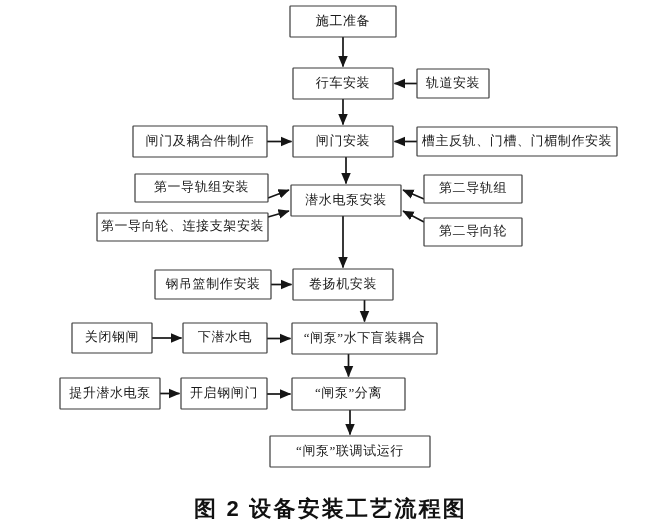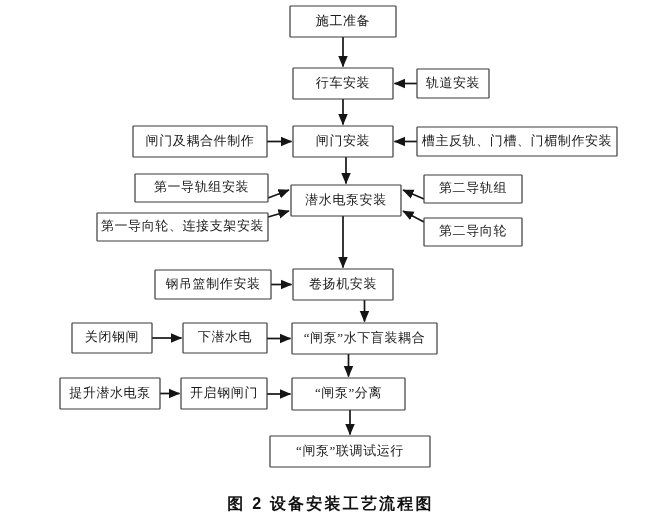--- a/index.html
+++ b/index.html
@@ -45,21 +45,21 @@
     stroke-width: 1.7;
     fill: none;
   }
   .caption {
     position: absolute;
     left: 0;
     width: 661px;
     text-align: center;
     font-family: "Liberation Sans", "DejaVu Sans", sans-serif;
     font-weight: bold;
-    font-size: 16px;
+    font-size: 22px;
     letter-spacing: 2.2px;
     color: #111111;
   }
 </style>
 </head>
 <body>
 
 <div id="flow-root">
 
   <svg id="flow-svg" viewBox="0 0 661 532">

